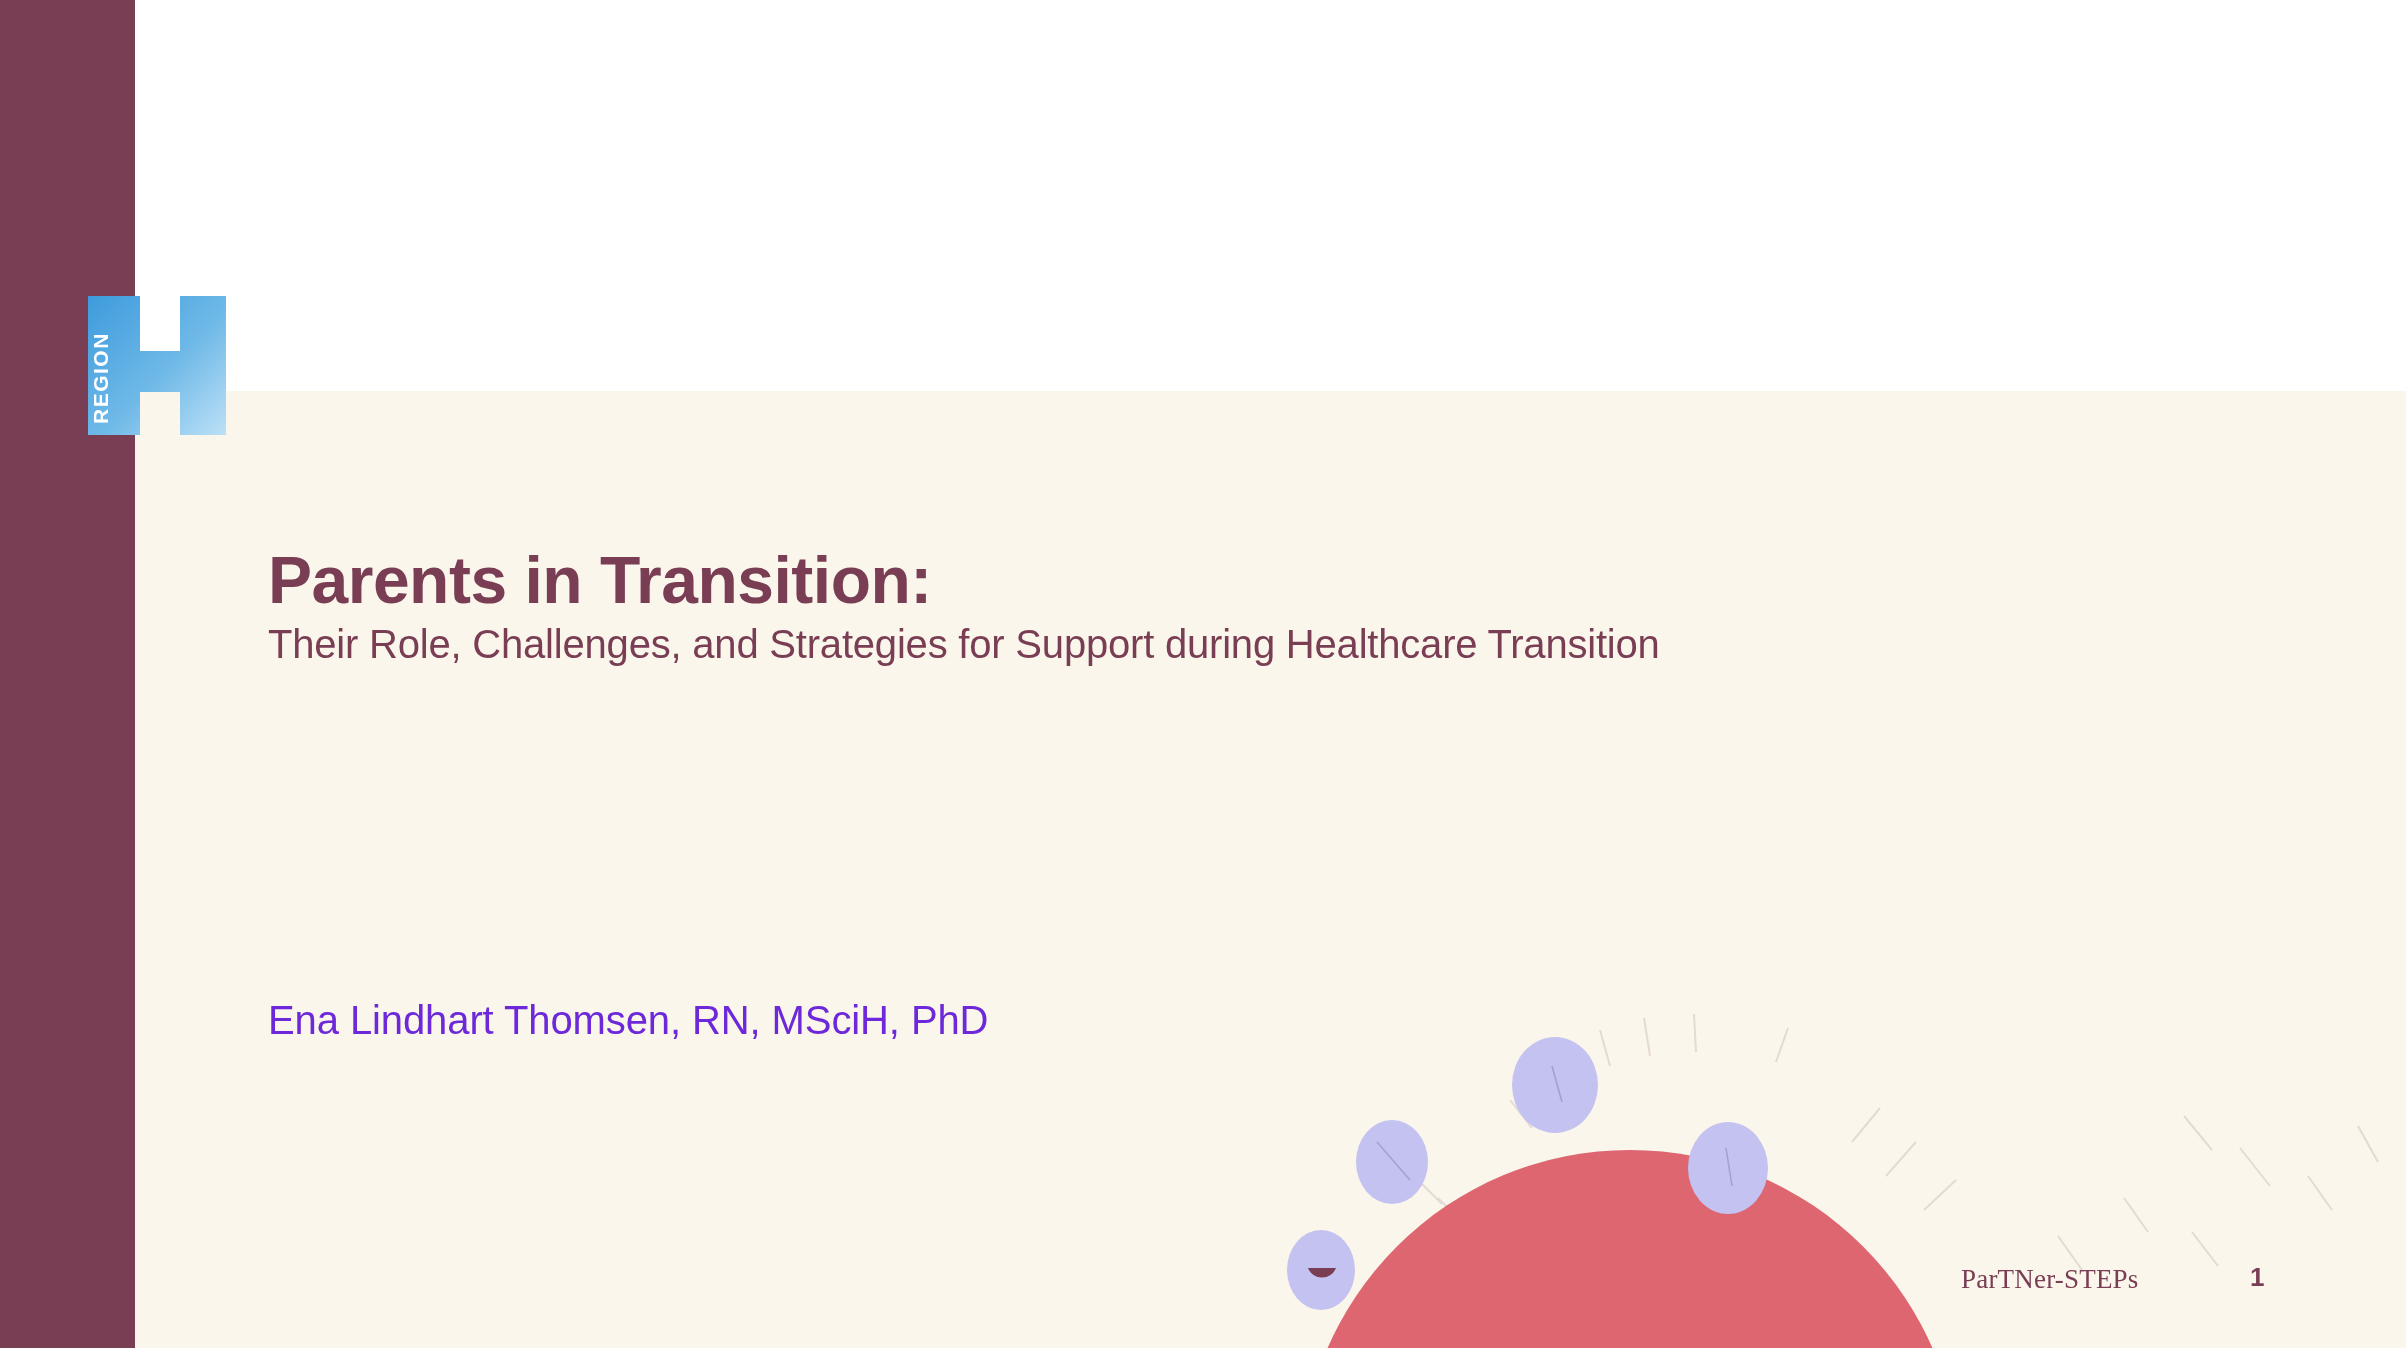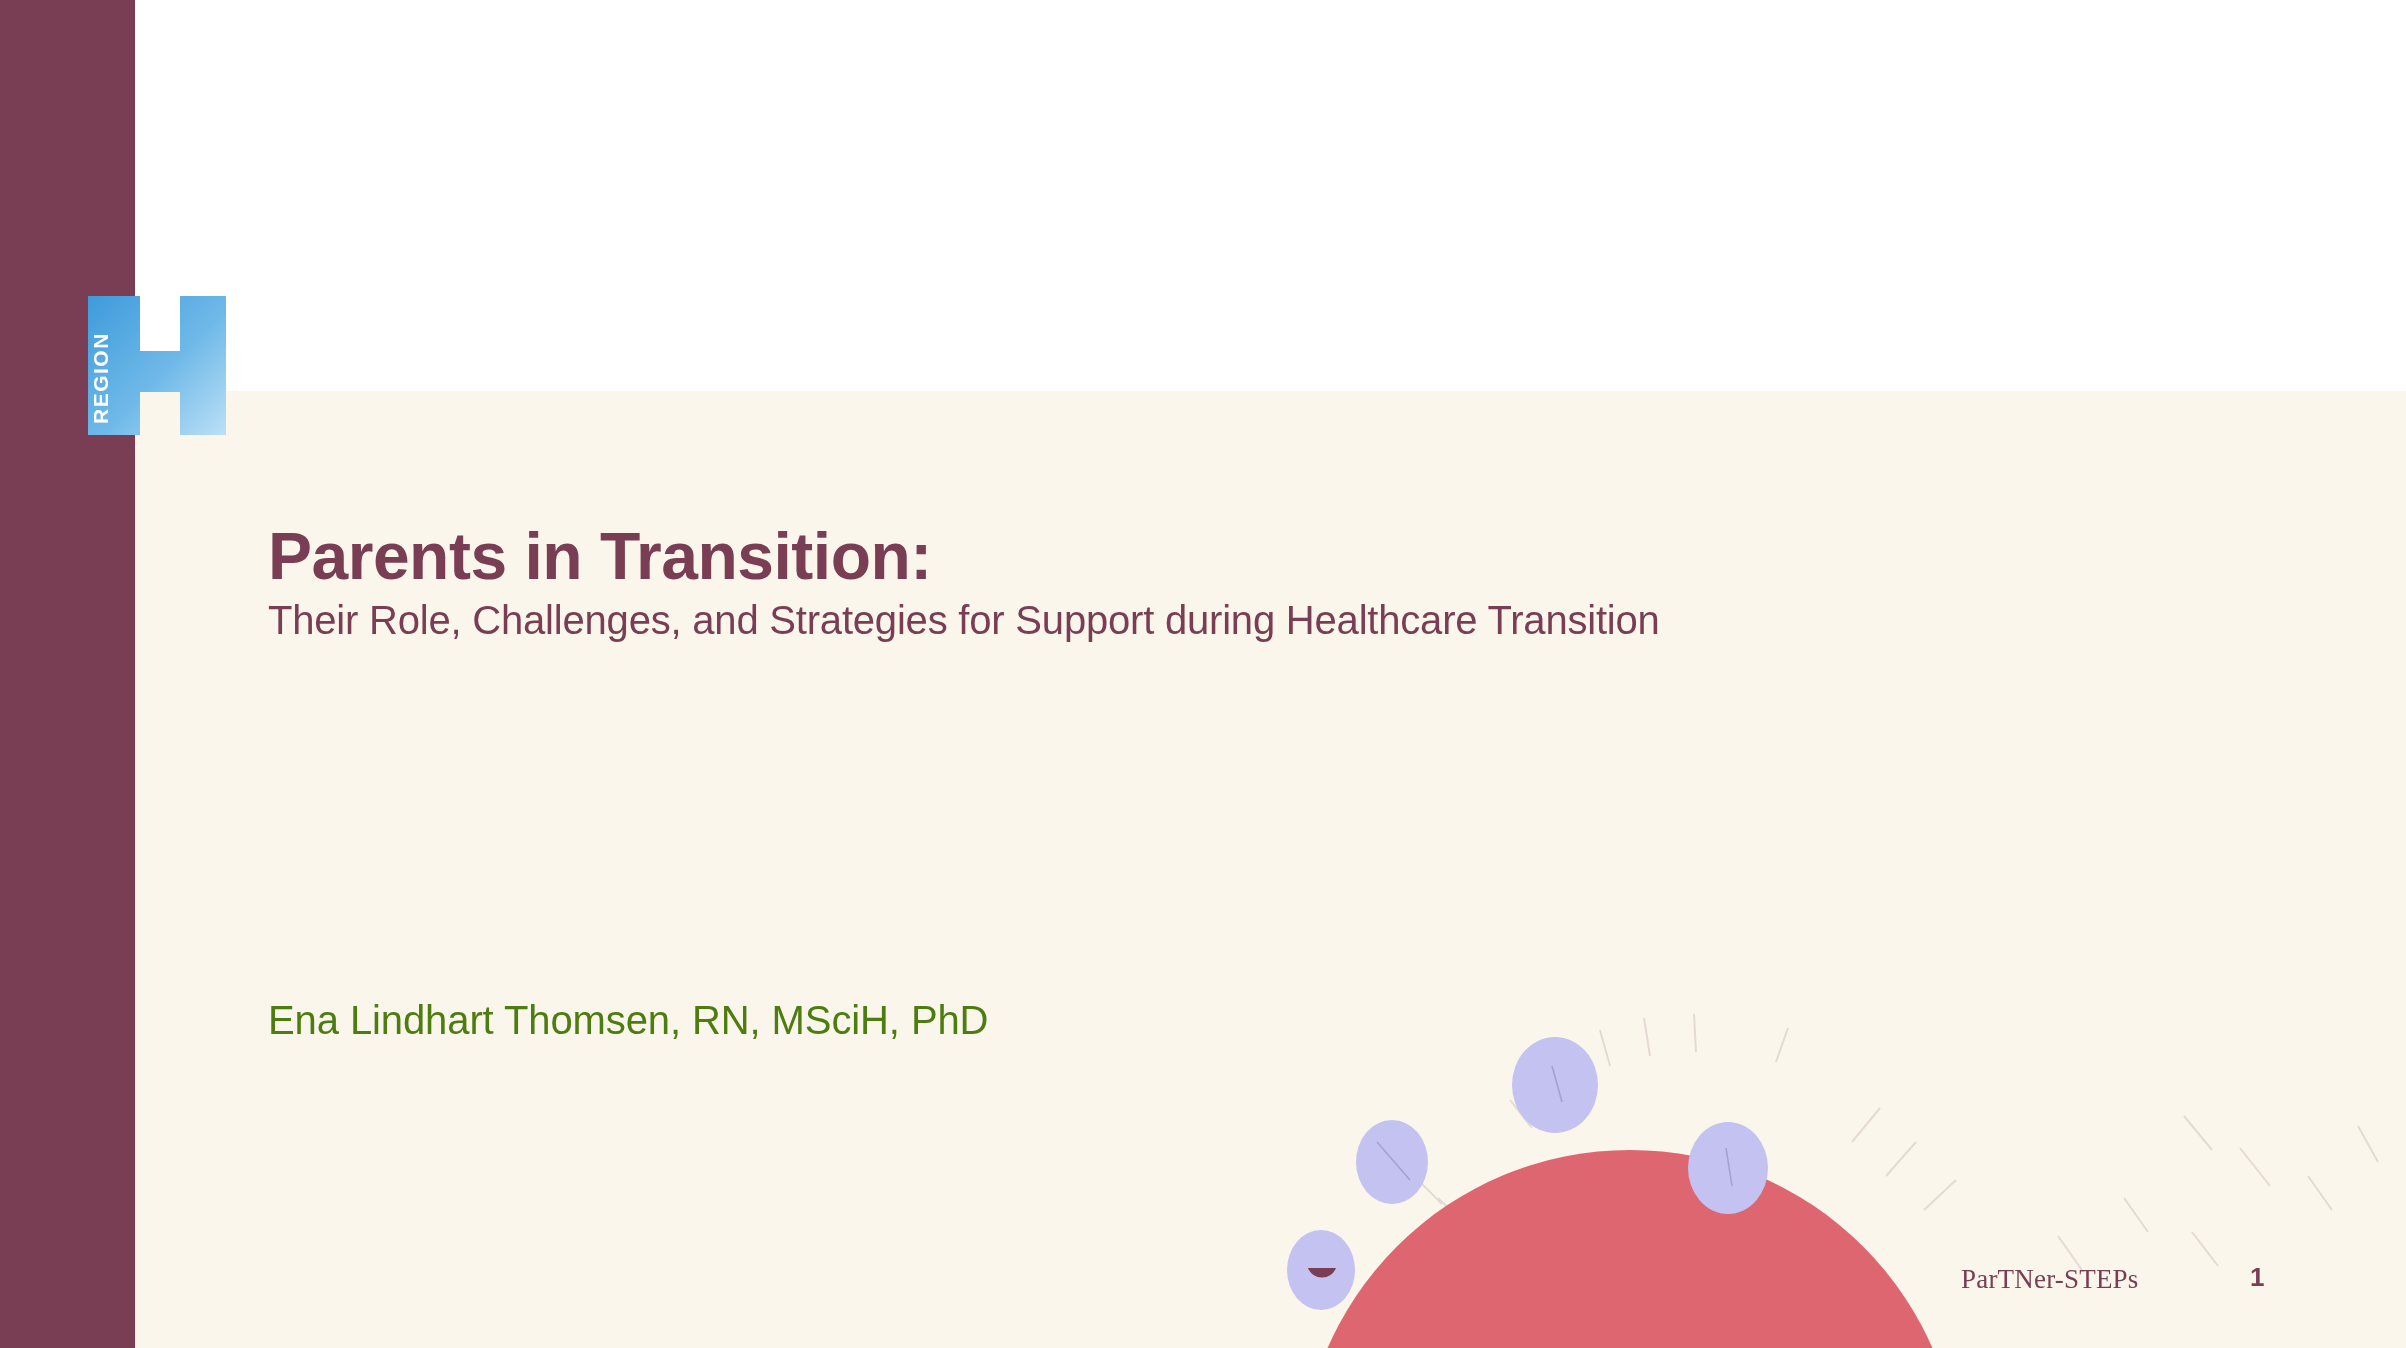--- a/index.html
+++ b/index.html
@@ -73,21 +73,21 @@
     width: 138px;
     height: 139px;
     z-index: 8;
   }
   .region-logo svg { display: block; }
 
   
   .title-block {
     position: absolute;
     left: 268px;
-    top: 522px;
+    top: 546px;
     width: 1900px;
     z-index: 6;
   }
   .title-main {
     font-size: 66px;
     font-weight: bold;
     color: #7A3E54;
     line-height: 1.06;
     margin: 0;
     letter-spacing: -0.5px;
@@ -104,21 +104,21 @@
 
   
   .authors {
     position: absolute;
     left: 268px;
     top: 1000px;
     z-index: 6;
   }
   .author-line {
     font-size: 40px;
-    color: #4d7c0f;
+    color: #6d28d9;
     line-height: 1.0;
     margin: 0 0 44px 0;
     letter-spacing: -0.1px;
   }
   .author-line:last-child { margin-bottom: 0; }
 
   
   .artwork {
     position: absolute;
     left: 1180px;

